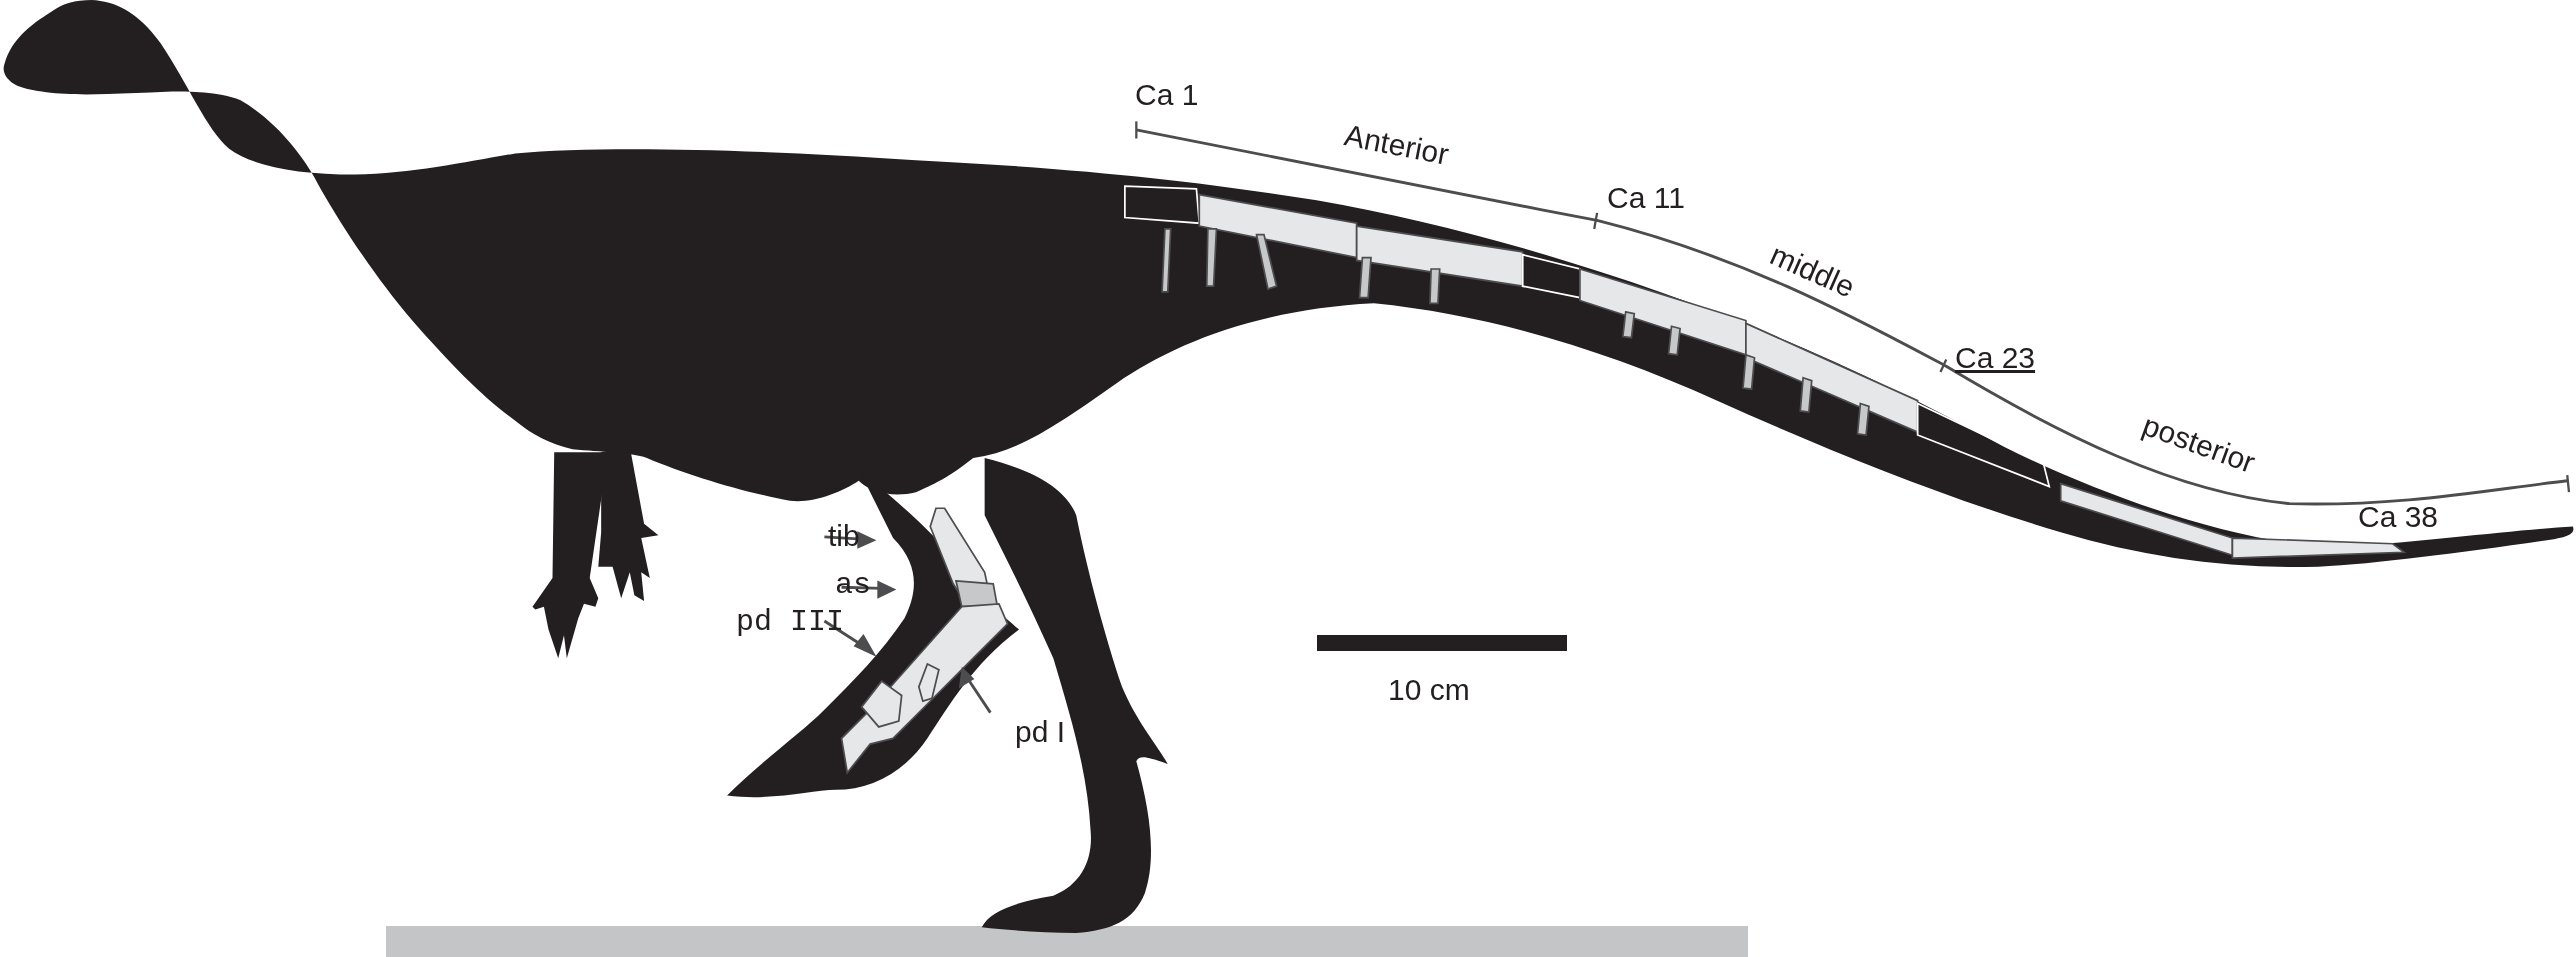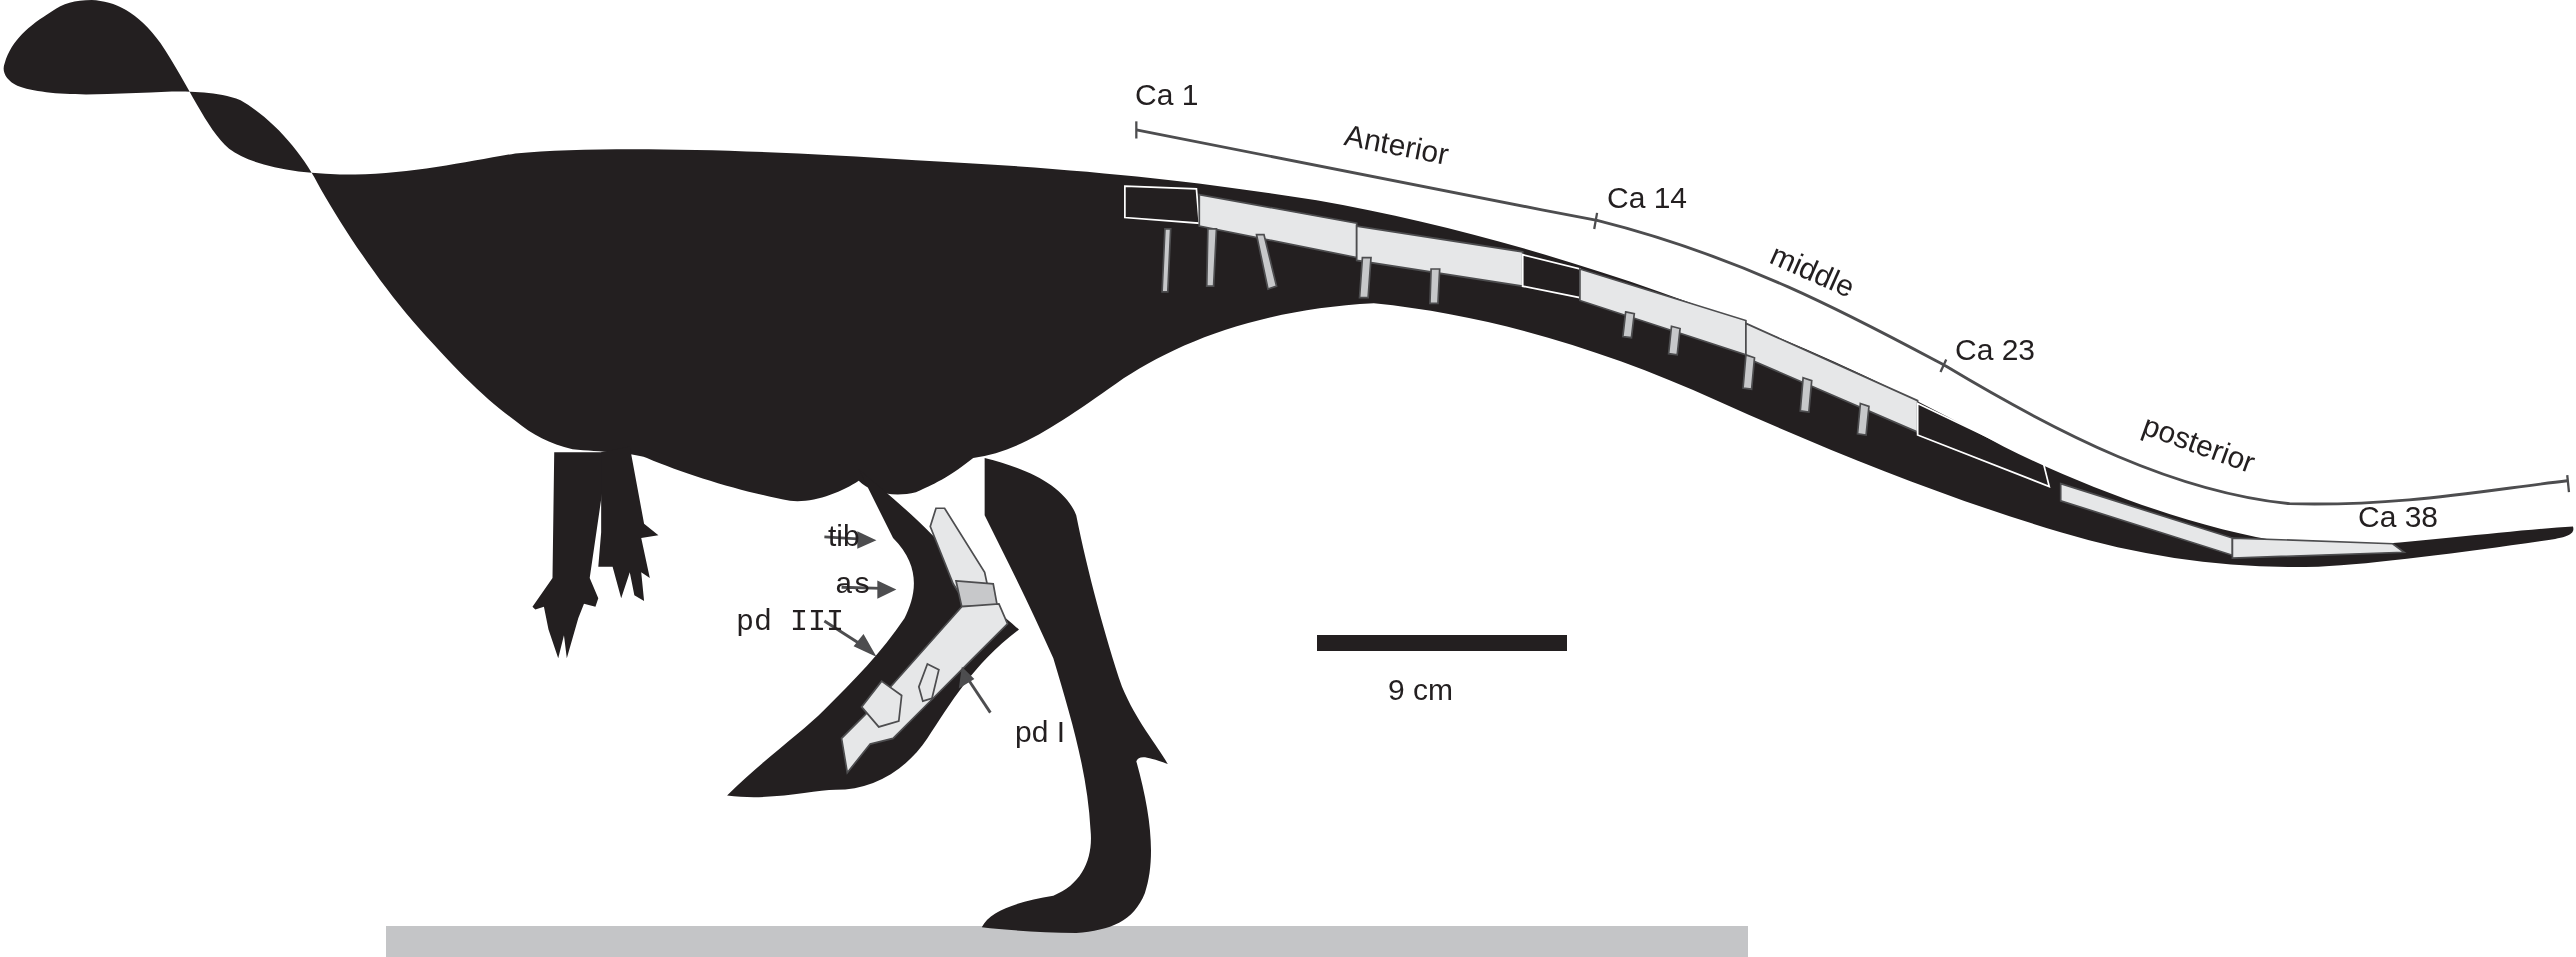--- a/index.html
+++ b/index.html
@@ -123,29 +123,29 @@
       <line x1="1470" y1="1026" x2="1540" y2="1028"></line>
       <polygon points="1560,1030 1535,1018 1535,1042"></polygon>
       <line x1="1440" y1="1085" x2="1510" y2="1130"></line>
       <polygon points="1525,1142 1495,1128 1508,1112"></polygon>
       <line x1="1730" y1="1245" x2="1690" y2="1185"></line>
       <polygon points="1682,1170 1678,1198 1698,1186"></polygon>
     </g>
   </svg>
 
   <div class="lbl" style="left:1135px;top:80px;text-align:center;">Ca 1</div>
-  <div class="lbl" style="left:1607px;top:183px;">Ca 14</div>
-  <div class="lbl" style="left:1955px;top:335px;">Ca 23</div>
+  <div class="lbl" style="left:1607px;top:183px;">Ca 11</div>
+  <div class="lbl" style="left:1955px;top:343px;text-decoration:underline;">Ca 23</div>
   <div class="lbl" style="left:2358px;top:502px;">Ca 38</div>
 
   <div class="lbl rot" style="left:1345px;top:120px;transform:rotate(11deg);">Anterior</div>
   <div class="lbl rot" style="left:1772px;top:238px;transform:rotate(24deg);">middle</div>
   <div class="lbl rot" style="left:2144px;top:409px;transform:rotate(20deg);">posterior</div>
 
   <div class="lbl" style="left:828px;top:521px;text-align:right;">tib</div>
   <div class="lbl" style="left:835px;top:570px;font-family:Liberation Mono, monospace;">as</div>
   <div class="lbl" style="left:736px;top:607px;font-family:Liberation Mono, monospace;">pd III</div>
   <div class="lbl" style="left:995px;top:717px;margin-left:20px;">pd I</div>
 
   <div class="scale-bar"></div>
-  <div class="lbl" style="left:1388px;top:675px;">9 cm</div>
+  <div class="lbl" style="left:1388px;top:675px;">10 cm</div>
 </div>
 
 
 </body></html>

